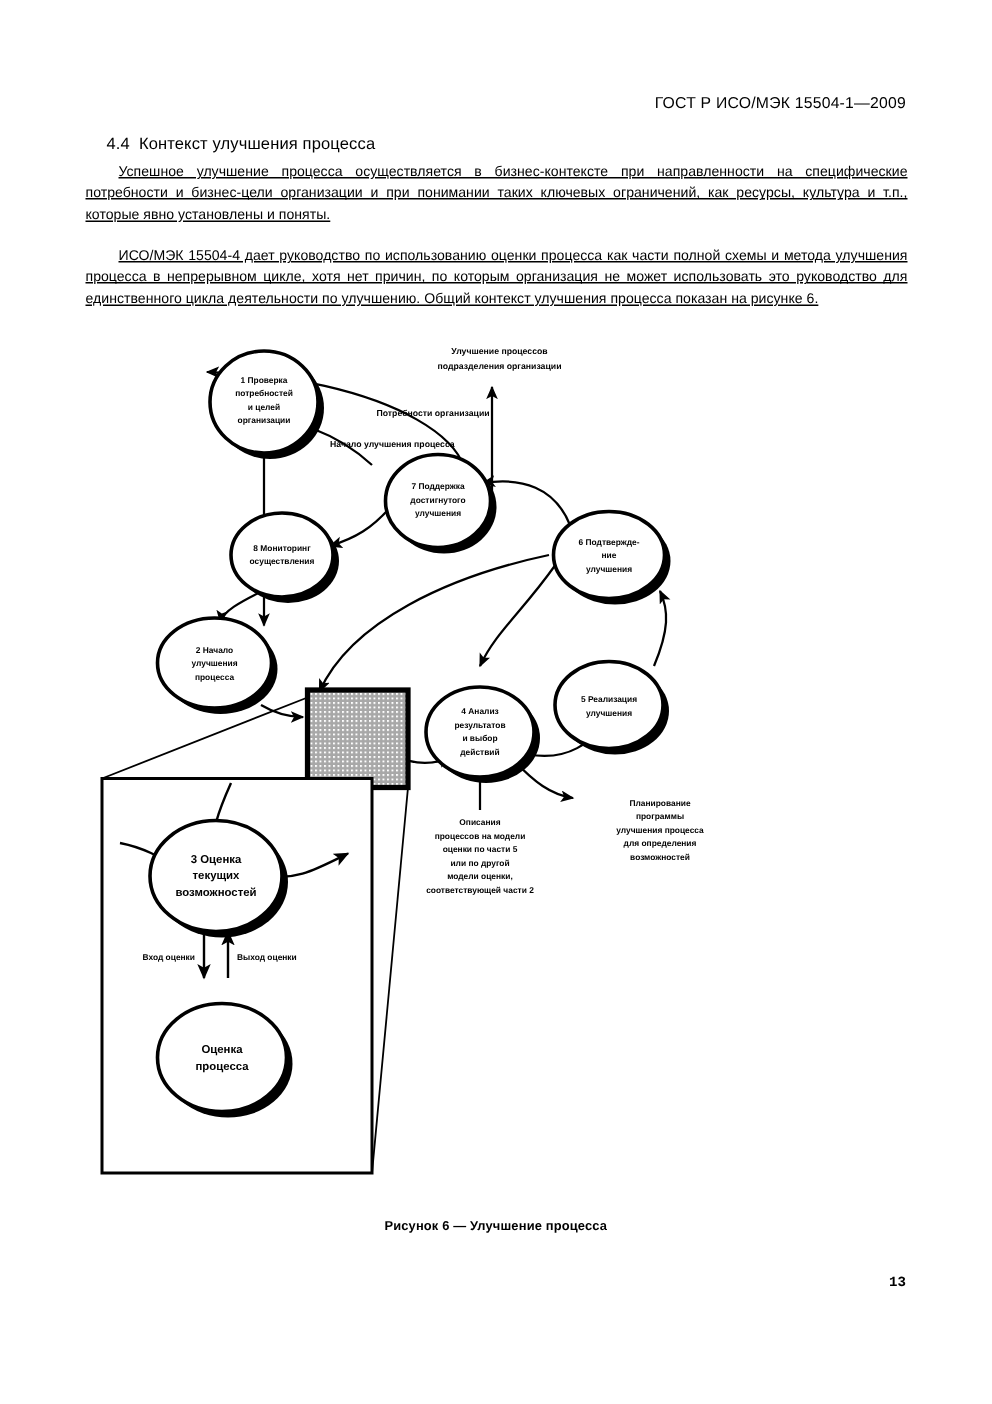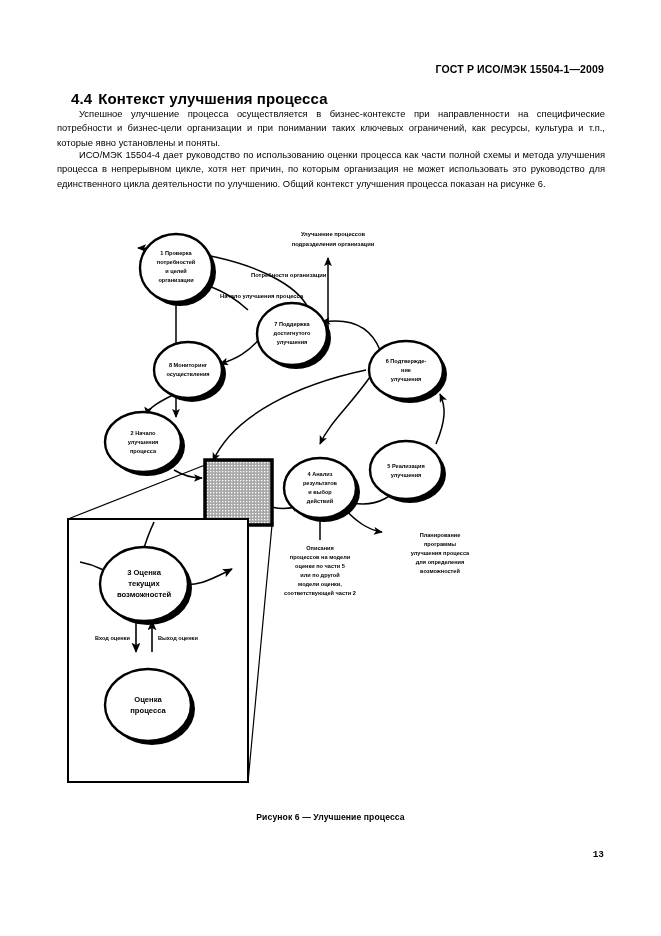--- a/index.html
+++ b/index.html
@@ -17,48 +17,48 @@
     height: 936px;
     background: #ffffff;
   }
 
   
   .std-header {
     position: absolute;
     top: 63px;
     right: 57px;
     font-size: 10.5px;
-    font-weight: bold;
+    font-weight: normal;
     letter-spacing: 0.15px;
     white-space: nowrap;
   }
 
   
   .section-title {
     position: absolute;
     top: 90px;
     left: 71px;
-    font-size: 15px;
-    font-weight: bold;
+    font-size: 11px;
+    font-weight: normal;
     letter-spacing: 0.1px;
   }
   .section-title .num { margin-right: 6px; }
 
   .body-block {
     position: absolute;
     left: 57px;
     width: 548px;
     font-size: 9.4px;
     line-height: 14.4px;
     text-align: justify;
     letter-spacing: 0.02px;
   }
   #para-1 { top: 107px; }
-  #para-2 { top: 148px; }
-  .body-block p { text-indent: 22px; }
+  #para-2 { top: 163px; }
+  .body-block p { text-indent: 22px; text-decoration: underline; }
 
   
   .figure-wrap {
     position: absolute;
     top: 222px;
     left: 48px;
     width: 565px;
     height: 580px;
     text-align: center;
   }

